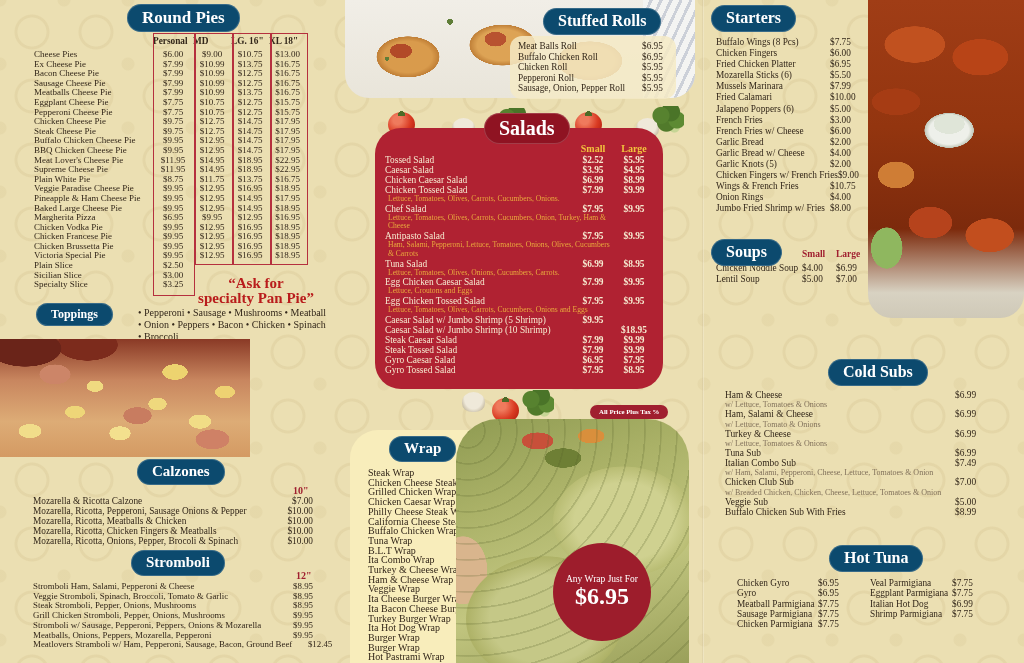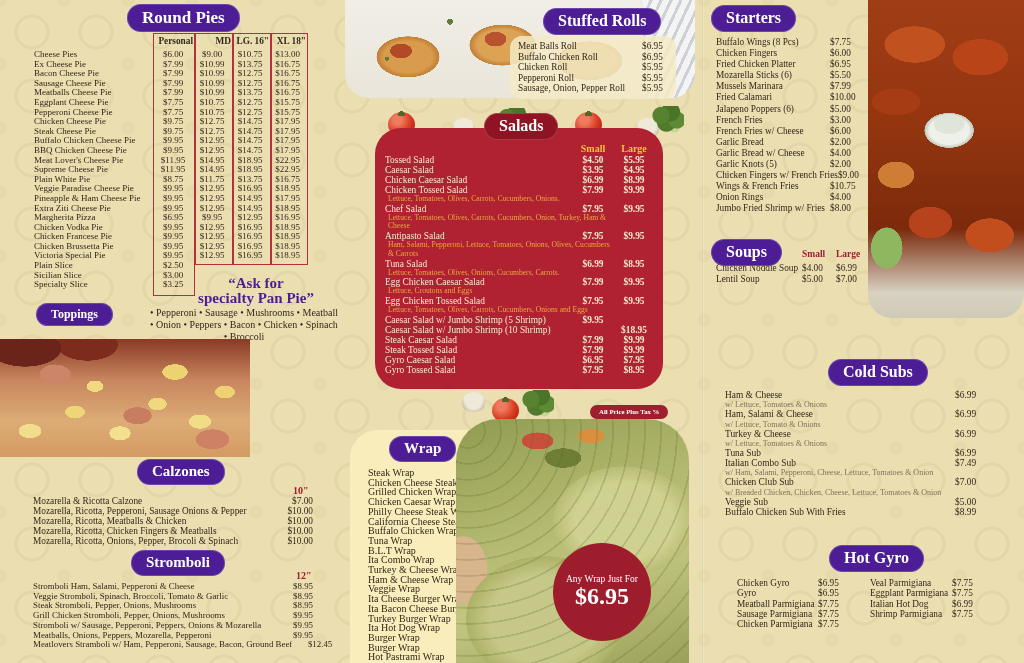--- a/index.html
+++ b/index.html
@@ -4,43 +4,43 @@
 <style>
   html,body{margin:0;padding:0}
   body{background:#d8cb9e}
   .page{position:relative;width:1024px;height:663px;background:#ebdfb2;overflow:hidden;
         font-family:"Liberation Serif","DejaVu Serif",serif;color:#33271a}
   .page::before{content:"";position:absolute;inset:0;pointer-events:none;
     background-image:
       radial-gradient(circle at 50% 50%, transparent 14px, rgba(165,135,70,.10) 15px, rgba(165,135,70,.10) 17px, transparent 18px),
       radial-gradient(circle at 50% 50%, rgba(165,135,70,.07) 0 6px, transparent 7px);
     background-size:64px 64px,64px 64px;background-position:0 0,32px 32px;}
-  .pill{position:absolute;background:#4c1d95;color:#fff;font-weight:bold;border-radius:999px;
+  .pill{position:absolute;background:#0c4a6e;color:#fff;font-weight:bold;border-radius:999px;
         text-align:center;line-height:1;padding:5px 15px 6px;z-index:6;white-space:nowrap;
         box-shadow:inset 0 0 0 1px rgba(255,255,255,.18)}
 
   
   .pies-table{position:absolute;left:32px;top:33px;width:274px;z-index:2}
   .colbox{position:absolute;top:0;border:1px solid #b5303e}
   .cb1{left:121px;width:40px;height:261px}
   .cb2{left:163px;width:36px;height:230px}
   .cb3{left:201px;width:36px;height:230px}
   .cb4{left:239px;width:35px;height:230px}
   .prow{display:grid;grid-template-columns:121px 40px 38px 38px 37px;height:9.6px;
         font-size:9px;line-height:9.6px;white-space:nowrap}
   .prow span{overflow:visible}
   .prow .pn{padding-left:2px}
   .prow .pp{text-align:center}
   .phead{height:17px;line-height:17px;font-weight:bold;font-size:9.3px}
-  .phead span{text-align:right}
+  .phead span{text-align:left}
 
   .pan-note{position:absolute;left:192px;top:276px;width:128px;text-align:center;
-            color:#4c1d95;font-weight:bold;font-size:15px;line-height:1.0}
-
-  .toppings-text{position:absolute;left:138px;top:307px;width:212px;text-align:center;
+            color:#b91c1c;font-weight:bold;font-size:15px;line-height:1.0}
+
+  .toppings-text{position:absolute;left:138px;top:307px;width:212px;
                  font-size:10px;line-height:1.22}
 
   
   .pizza-photo{position:absolute;left:0;top:339px;width:250px;height:118px;z-index:1;
     background:
       radial-gradient(ellipse 16px 10px at 12% 78%, #f1dd8a 0 70%, transparent 71%),
       radial-gradient(ellipse 14px 9px at 30% 62%, #eed678 0 70%, transparent 71%),
       radial-gradient(ellipse 15px 10px at 48% 80%, #f3e08e 0 70%, transparent 71%),
       radial-gradient(ellipse 13px 9px at 63% 55%, #efd87d 0 70%, transparent 71%),
       radial-gradient(ellipse 16px 10px at 80% 70%, #f1dd86 0 70%, transparent 71%),
@@ -119,21 +119,21 @@
   .broccoli{width:32px;height:27px;
     background:
       radial-gradient(circle at 28% 35%,#57822f 0 8px,transparent 9px),
       radial-gradient(circle at 58% 22%,#4a7428 0 9px,transparent 10px),
       radial-gradient(circle at 78% 52%,#5d8a33 0 8px,transparent 9px),
       radial-gradient(circle at 45% 60%,#517a2b 0 9px,transparent 10px),
       radial-gradient(circle at 70% 78%,#c6d595 0 5px,transparent 6px)}
   .salads-panel{position:absolute;left:375px;top:128px;width:288px;height:261px;z-index:3;
     background:#b02232;border-radius:26px;color:#f6ead0;
     padding:15px 8px 0 10px;box-sizing:border-box}
-  .salads-pill{left:484px;top:113px;font-size:16px;background:#8f1322}
+  .salads-pill{left:484px;top:113px;font-size:20px;background:#8f1322}
   .shead{display:grid;grid-template-columns:1fr 40px 42px;font-weight:bold;
          color:#f2c43d;font-size:10px;line-height:12px}
   .shead span{text-align:center}
   .srow{display:grid;grid-template-columns:1fr 40px 42px;font-size:9.4px;line-height:10px;white-space:nowrap}
   .srow .sp{text-align:center;font-weight:bold}
   .sdesc{font-size:7.6px;line-height:8.7px;color:#e9a93d;max-width:226px;padding-left:3px}
   .sdesc:empty{display:none}
   .salads-extra{text-align:right;font-weight:bold;font-size:10px;padding-right:6px;margin-top:1px}
   .tax-pill{position:absolute;left:590px;top:405px;z-index:2;background:#a01f2f;color:#fff;
     font-size:6.8px;font-weight:bold;border-radius:999px;padding:3.5px 9px;line-height:1;white-space:nowrap}
@@ -325,21 +325,21 @@
 
         <div class="prow">
           <span class="pn">Pineapple &amp; Ham Cheese Pie</span>
           <span class="pp">$9.95</span>
           <span class="pp">$12.95</span>
           <span class="pp">$14.95</span>
           <span class="pp">$17.95</span>
         </div>
 
         <div class="prow">
-          <span class="pn">Extra Ziti Cheese Pie</span>
+          <span class="pn">Baked Large Cheese Pie</span>
           <span class="pp">$9.95</span>
           <span class="pp">$12.95</span>
           <span class="pp">$14.95</span>
           <span class="pp">$18.95</span>
         </div>
 
         <div class="prow">
           <span class="pn">Margherita Pizza</span>
           <span class="pp">$6.95</span>
           <span class="pp">$9.95</span>
@@ -536,21 +536,21 @@
   <div class="salads-panel">
     <div class="shead">
       <span></span>
       <span>Small</span>
       <span>Large</span>
     </div>
     <div>
 
         <div class="srow">
           <span>Tossed Salad</span>
-          <span class="sp">$4.50</span>
+          <span class="sp">$2.52</span>
           <span class="sp">$5.95</span>
         </div>
 
         <div class="srow">
           <span>Caesar Salad</span>
           <span class="sp">$3.95</span>
           <span class="sp">$4.95</span>
         </div>
 
         <div class="srow">
@@ -822,21 +822,21 @@
         <span class="mp">$5.00</span>
       </div>
 
       <div class="mrow">
         <span class="mn">Buffalo Chicken Sub With Fries</span>
         <span class="mp">$8.99</span>
       </div>
 
     </div>
 
-  <div class="pill" style="left:829px;top:545px;font-size:16px"><span>Hot Gyro</span></div>
+  <div class="pill" style="left:829px;top:545px;font-size:16px"><span>Hot Tuna</span></div>
   <div class="mlist hot-left">
 
       <div class="mrow">
         <span class="mn">Chicken Gyro</span>
         <span class="mp">$6.95</span>
       </div>
 
       <div class="mrow">
         <span class="mn">Gyro</span>
         <span class="mp">$6.95</span>

